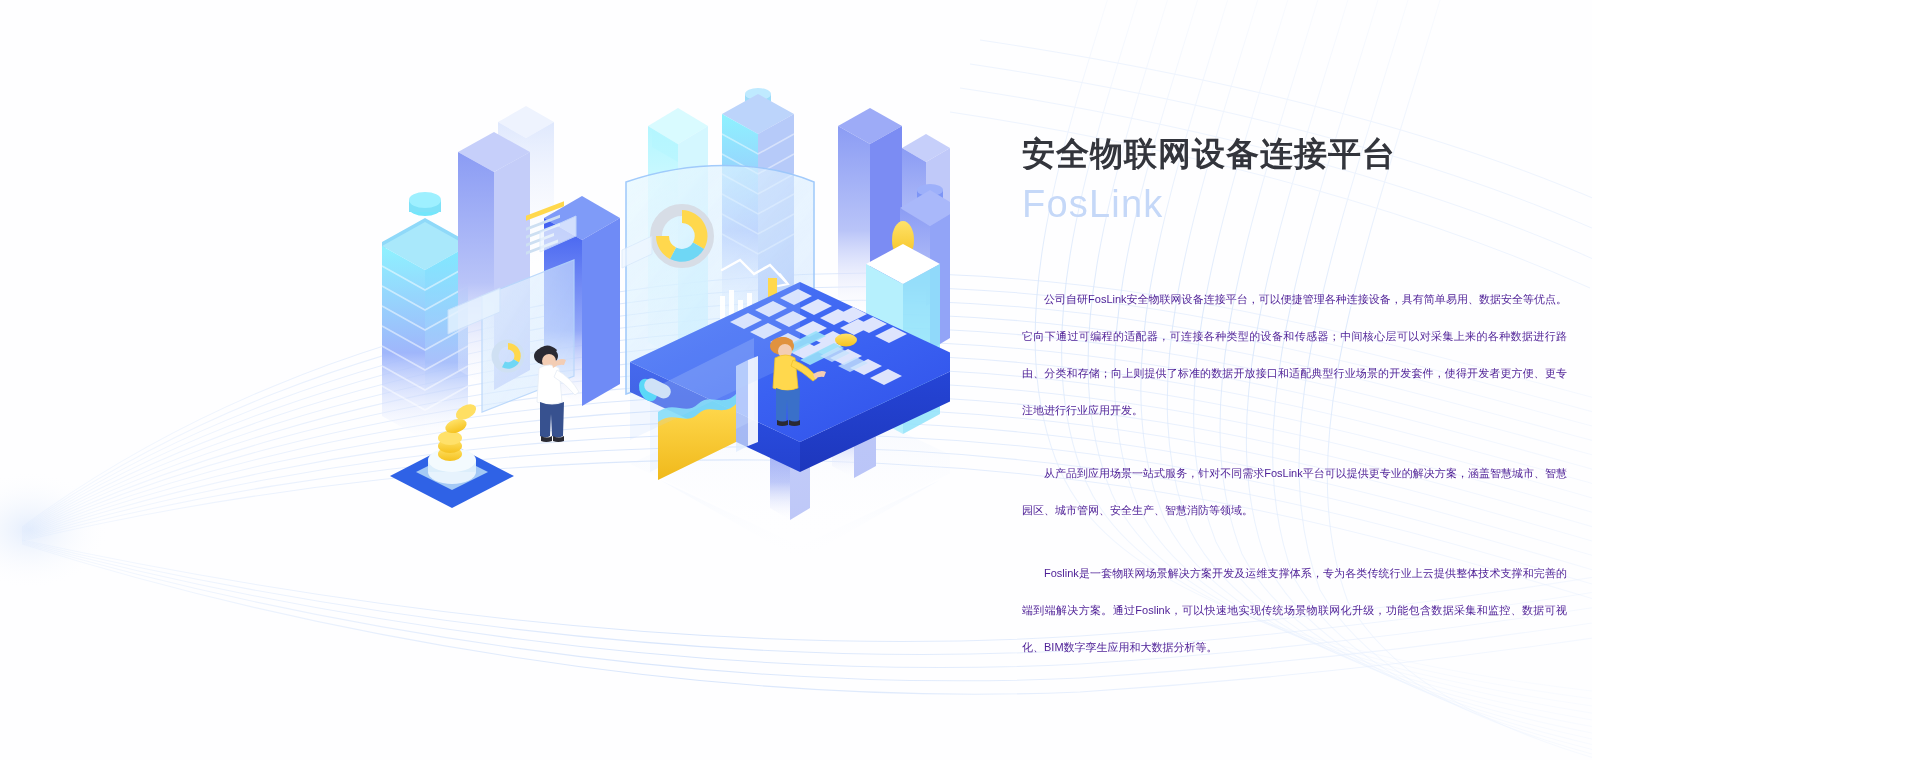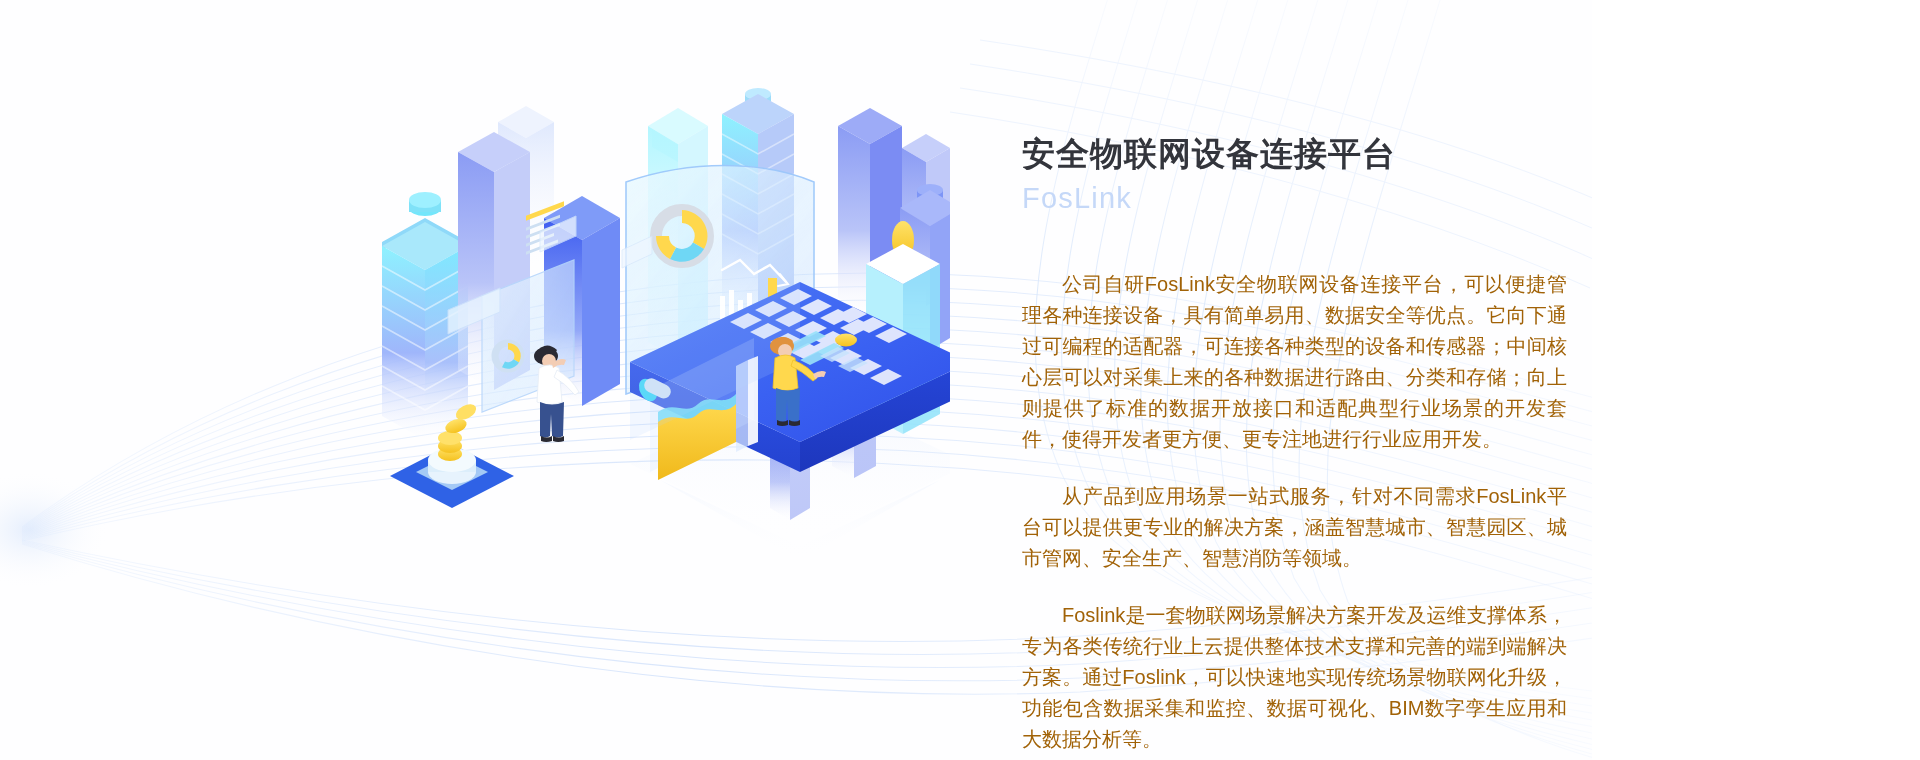--- a/index.html
+++ b/index.html
@@ -38,32 +38,32 @@
   }
   .title {
     font-size:33px;
     font-weight:bold;
     color:#33353c;
     letter-spacing:1px;
     line-height:1.3;
     white-space:nowrap;
   }
   .subtitle {
-    font-size:29px;
+    font-size:38px;
     font-weight:normal;
     color:#c5d8f8;
     letter-spacing:1.2px;
     line-height:1.35;
     margin-top:3px;
   }
   .paragraphs { margin-top:51px; }
   .para {
-    font-size:20px;
-    color:#a16207;
-    line-height:31px;
+    font-size:11px;
+    color:#4c1d95;
+    line-height:37px;
     text-indent:2em;
     text-align:justify;
     text-justify:inter-ideograph;
     margin-bottom:26px;
   }
   .para:last-child { margin-bottom:0; }
 </style>
 </head>
 <body>
 

